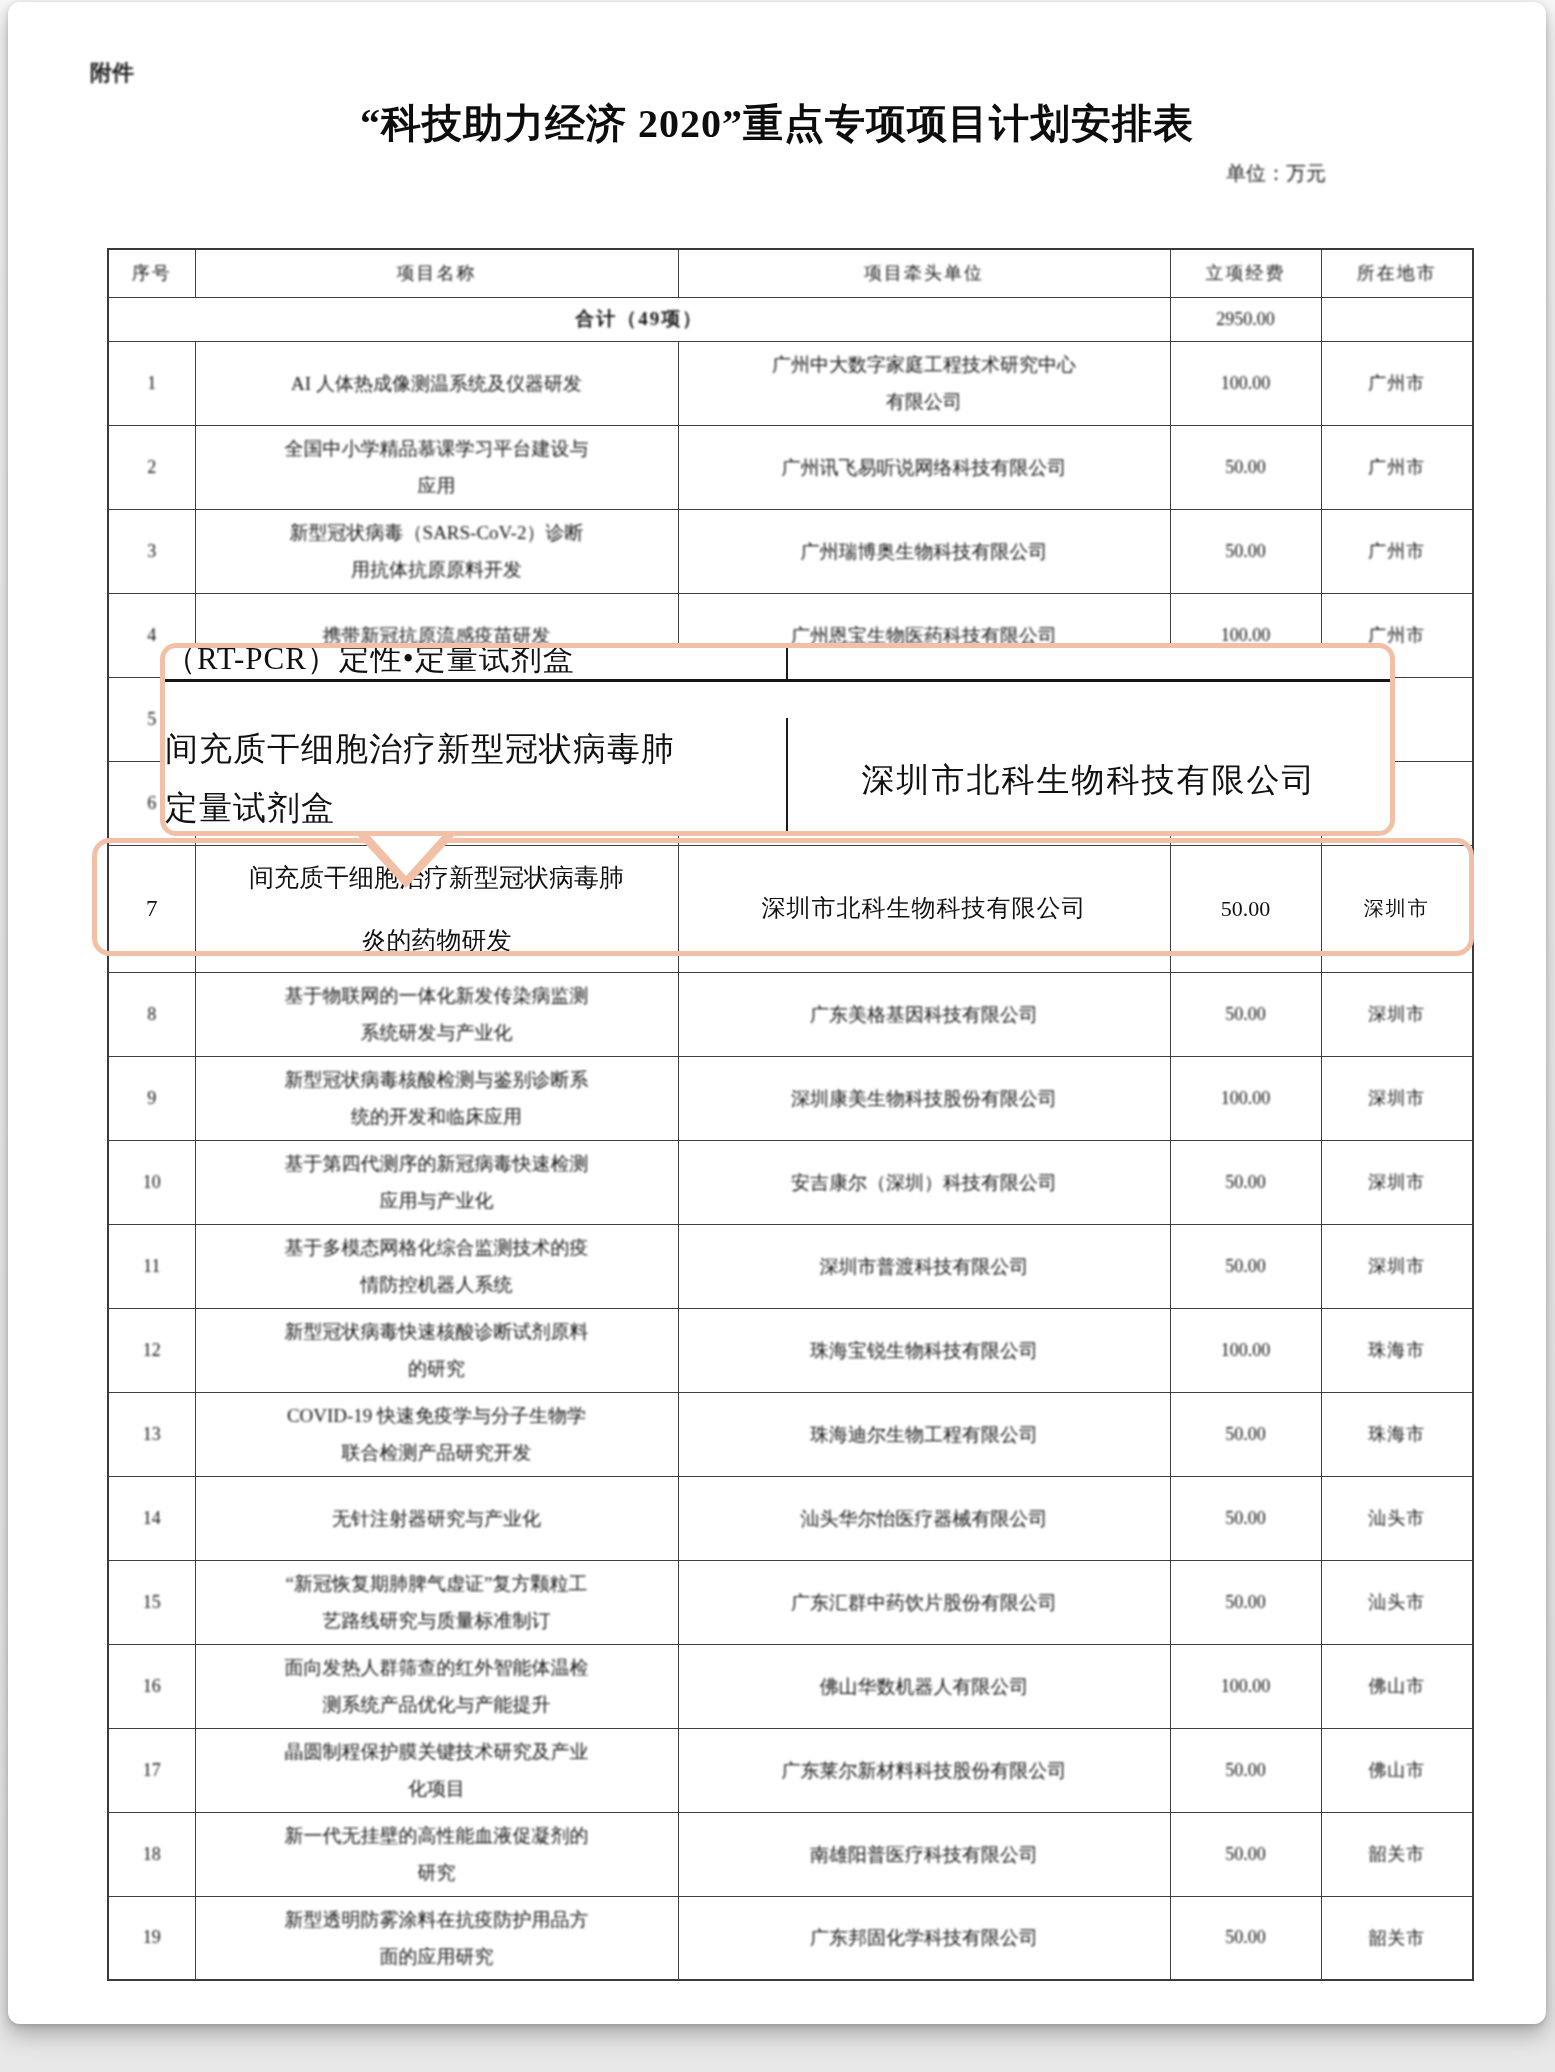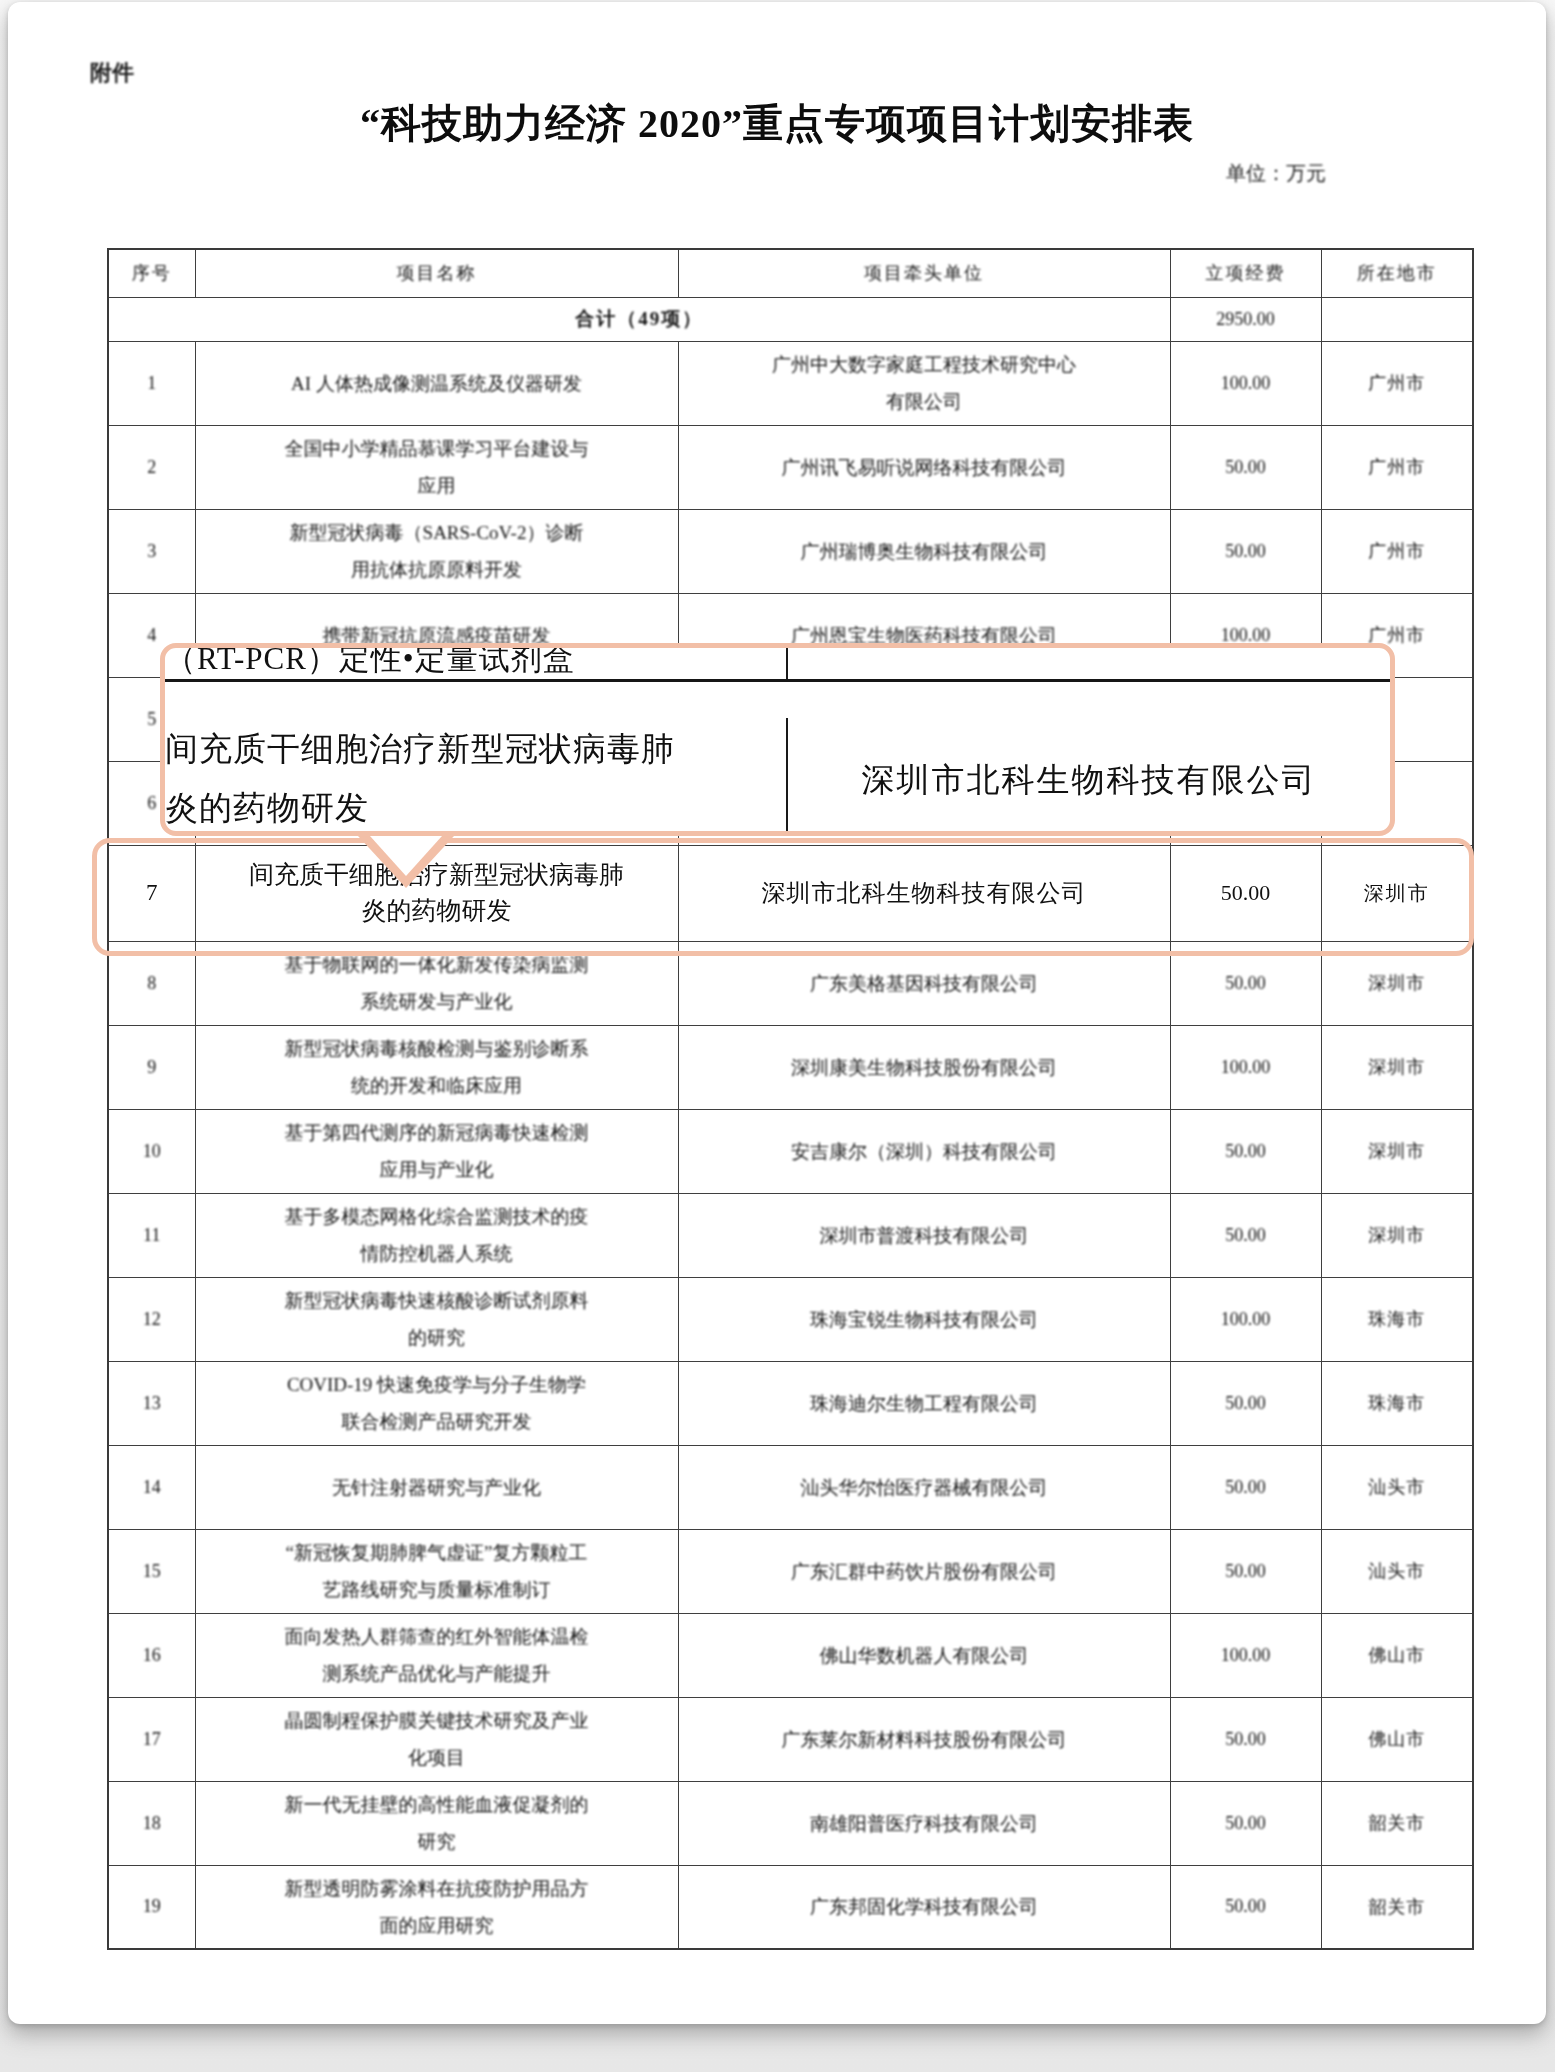--- a/index.html
+++ b/index.html
@@ -22,21 +22,21 @@
   .th-text{font-size:18px;letter-spacing:2px;}
   .seq-text{font-size:18px;}
   .name-text{font-size:19px;display:inline-block;max-width:312px;line-height:37px;}
   .unit-text{font-size:19px;display:inline-block;max-width:322px;line-height:37px;}
   .amount-text{font-size:18px;}
   .city-text{font-size:18px;letter-spacing:1px;}
   .total-label{font-size:19px;font-weight:600;letter-spacing:2px;}
 
   tr.highlight .cell-text{filter:none;color:#111;}
   tr.highlight .seq-text{font-size:23px;}
-  tr.highlight .name-text{font-size:25px;max-width:392px;line-height:36px;}
+  tr.highlight .name-text{font-size:25px;max-width:392px;line-height:63px;}
   tr.highlight .unit-text{font-size:24px;max-width:480px;letter-spacing:1px;}
   tr.highlight .amount-text{font-size:22px;}
   tr.highlight .city-text{font-size:20px;letter-spacing:2px;}
 
   
   .row-highlight-outline{position:absolute;left:84px;top:836px;width:1372px;height:108px;border:5px solid #f2bfa7;border-radius:18px;z-index:3;pointer-events:none;}
 
   
   .callout-tail-outer{position:absolute;left:350px;top:834px;width:0;height:0;border-left:48px solid transparent;border-right:48px solid transparent;border-top:52px solid #f2bfa7;z-index:4;}
   .callout-tail-inner{position:absolute;left:362px;top:834px;width:0;height:0;border-left:36px solid transparent;border-right:36px solid transparent;border-top:40px solid #ffffff;z-index:4;}
@@ -254,21 +254,21 @@
       <div class="c-row c-top">
         <div class="c-left">
           <span>（RT-PCR）定性•定量试剂盒</span>
         </div>
         <div class="c-right"></div>
       </div>
       <div class="c-hline"></div>
       <div class="c-row c-mid">
         <div class="c-left">
           <span>间充质干细胞治疗新型冠状病毒肺</span>
-          <span>炎的药物研发</span>
+          <span>定量试剂盒</span>
         </div>
         <div class="c-right">
           <span>深圳市北科生物科技有限公司</span>
         </div>
       </div>
       <div class="c-hline"></div>
       <div class="c-row c-bottom">
         <div class="c-left">
           <span>基于物联网的一体化新发传染病监</span>
         </div>

